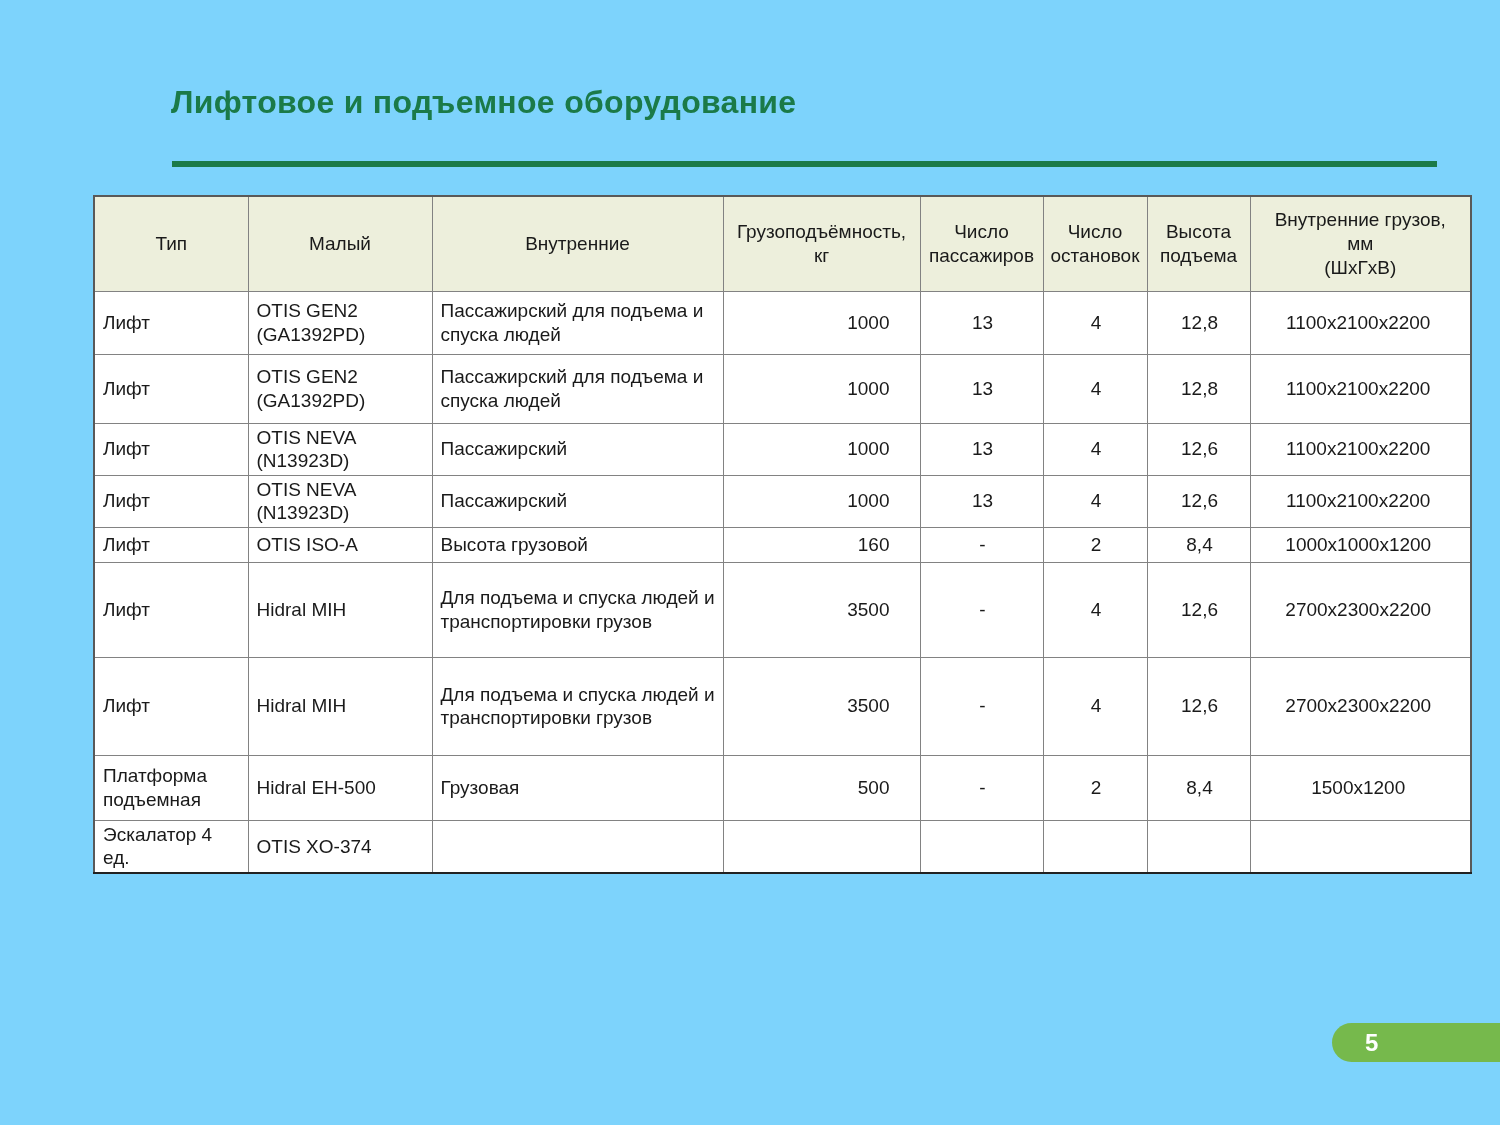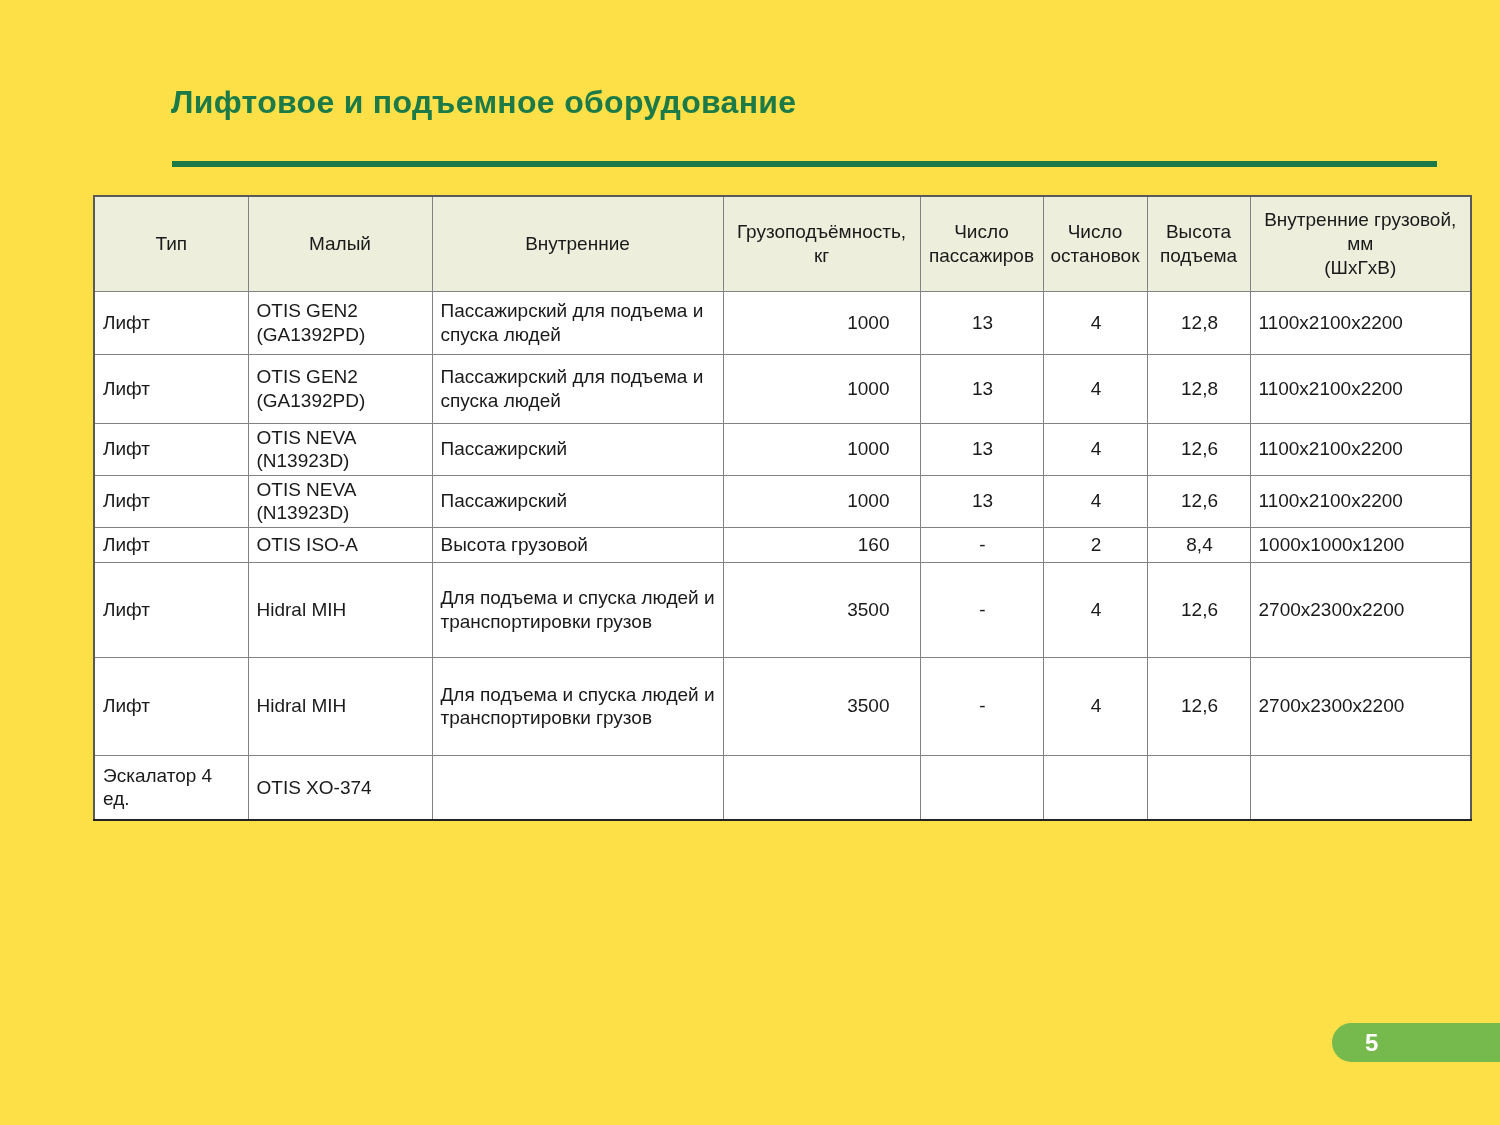--- a/index.html
+++ b/index.html
@@ -1,17 +1,17 @@
 <!DOCTYPE html>
 <html><head>
 <meta charset="utf-8">
 <style>
   html,body{margin:0;padding:0;background:#ffffff;}
   .slide{
-    position:relative;width:1500px;height:1125px;background:#fde047;overflow:hidden;
+    position:relative;width:1500px;height:1125px;background:#7dd3fc;overflow:hidden;
     font-family:"Liberation Sans",sans-serif;color:#1a1a1a;
   }
   .title{
     position:absolute;left:171px;top:84px;margin:0;
     font-size:32px;font-weight:bold;color:#1b7a48;letter-spacing:0.3px;white-space:nowrap;
   }
   .title-underline{
     position:absolute;left:172px;top:161px;width:1265px;height:6px;background:#1b7a48;
   }
   table.equipment-table{
@@ -22,31 +22,31 @@
   }
   .equipment-table th,.equipment-table td{border:1px solid #828282;overflow:hidden;}
   .equipment-table th{
     background:#edefdc;font-weight:normal;text-align:center;vertical-align:middle;
     white-space:pre-line;padding:2px 2px;
   }
   .equipment-table td{vertical-align:middle;padding:2px 6px 2px 8px;background:#ffffff;}
   .equipment-table td.c0,.equipment-table td.c1,.equipment-table td.c2{text-align:left;}
   .equipment-table td.c3{text-align:right;padding-right:30px;padding-left:42px;}
   .equipment-table td.c4,.equipment-table td.c5,.equipment-table td.c6{text-align:center;}
-  .equipment-table td.c7{text-align:left;padding-right:12px;}
+  .equipment-table td.c7{text-align:center;padding-right:12px;}
   thead tr{height:95px;}
   tbody tr:nth-child(1){height:63px;}
   tbody tr:nth-child(2){height:69px;}
   tbody tr:nth-child(3){height:48px;}
   tbody tr:nth-child(4){height:48px;}
   tbody tr:nth-child(5){height:35px;}
   tbody tr:nth-child(6){height:95px;}
   tbody tr:nth-child(7){height:98px;}
   tbody tr:nth-child(8){height:65px;}
-  tbody tr:nth-child(9){height:53px;font-weight:bold;}
+  tbody tr:nth-child(9){height:53px;}
   .page-badge{
     position:absolute;left:1332px;top:1023px;width:176px;height:39px;
     background:#76b94c;border-radius:20px 0 0 20px;
     color:#ffffff;font-size:24px;font-weight:bold;line-height:39px;
   }
   .page-badge span{display:inline-block;margin-left:33px;}
 </style>
 </head>
 <body>
 
@@ -73,21 +73,21 @@
           <th class="c1">Малый</th>
           <th class="c2">Внутренние</th>
           <th class="c3">Грузоподъёмность,
 кг</th>
           <th class="c4">Число
 пассажиров</th>
           <th class="c5">Число
 остановок</th>
           <th class="c6">Высота
 подъема</th>
-          <th class="c7">Внутренние грузовой,
+          <th class="c7">Внутренние грузов,
 мм
 (ШхГхВ)</th>
         </tr>
       </thead>
     <tbody>
         <tr>
           <td class="c0">Лифт</td>
           <td class="c1">OTIS GEN2 (GA1392PD)</td>
           <td class="c2">Пассажирский для подъема и спуска людей</td>
           <td class="c3">1000</td>
@@ -150,20 +150,30 @@
           <td class="c0">Лифт</td>
           <td class="c1">Hidral MIH</td>
           <td class="c2">Для подъема и спуска людей и транспортировки грузов</td>
           <td class="c3">3500</td>
           <td class="c4">-</td>
           <td class="c5">4</td>
           <td class="c6">12,6</td>
           <td class="c7">2700x2300x2200</td>
         </tr>
         <tr>
+          <td class="c0">Платформа подъемная</td>
+          <td class="c1">Hidral EH-500</td>
+          <td class="c2">Грузовая</td>
+          <td class="c3">500</td>
+          <td class="c4">-</td>
+          <td class="c5">2</td>
+          <td class="c6">8,4</td>
+          <td class="c7">1500x1200</td>
+        </tr>
+        <tr>
           <td class="c0">Эскалатор 4 ед.</td>
           <td class="c1">OTIS XO-374</td>
           <td class="c2"></td>
           <td class="c3"></td>
           <td class="c4"></td>
           <td class="c5"></td>
           <td class="c6"></td>
           <td class="c7"></td>
         </tr>
       </tbody>

